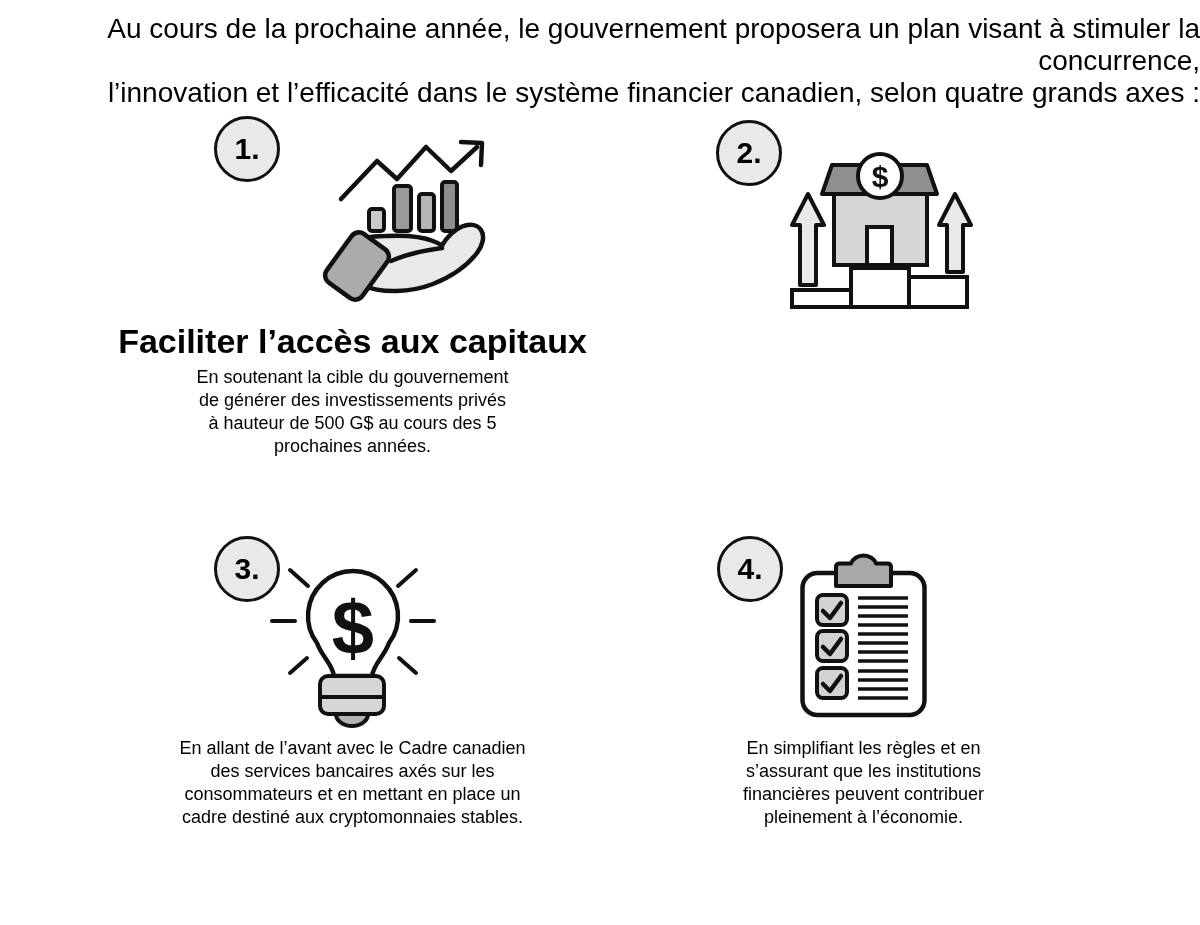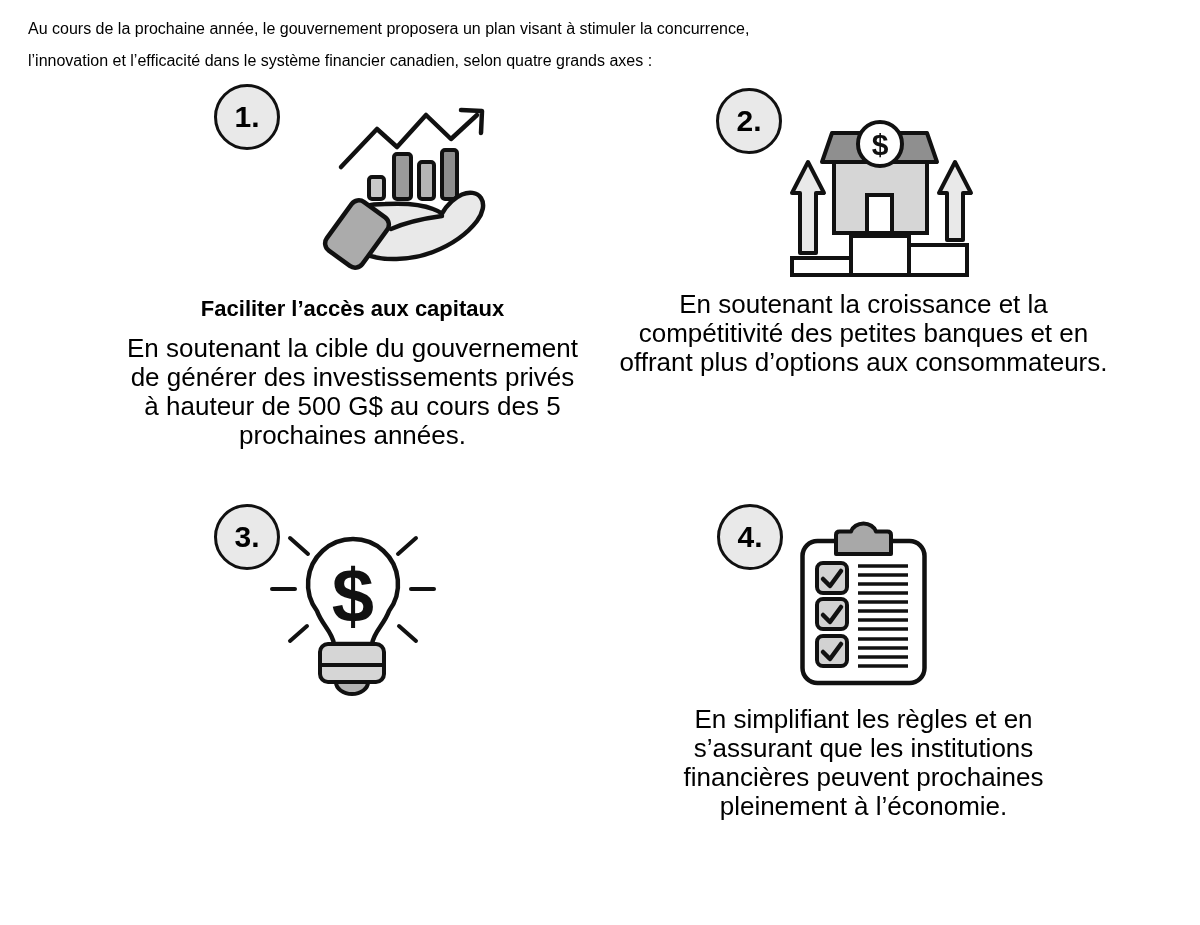--- a/index.html
+++ b/index.html
@@ -1,46 +1,46 @@
 <!DOCTYPE html>
 <html lang="fr" style="--ink: #111111; --white: #ffffff; --light1: #e9e9e9; --light2: #d6d6d6; --mid: #ababab; --dark: #8f8f8f; --bar1: #c9c9c9; --bar2: #9a9a9a; --bar3: #b5b5b5; --bar4: #8e8e8e; --checkbox: #d2d2d2; --clip: #a8a8a8; --cap: #b3b3b3;"><head>
 <meta charset="utf-8">
 <style>
   html,body{margin:0;padding:0;}
   body{
     width:1200px;height:925px;background:#ffffff;color:#000;
     font-family:"Liberation Sans", sans-serif;position:relative;overflow:hidden;
   }
   .intro{
-    text-align:left;font-size:16px;line-height:32px;padding-top:13px;
-    white-space:pre-line;letter-spacing:0;margin-left:28px;
+    text-align:right;font-size:28px;line-height:32px;padding-top:13px;
+    white-space:pre-line;letter-spacing:0;
   }
   .grid{
     display:grid;grid-template-columns:511px 511px;grid-template-rows:410px auto;
     padding-left:97px;padding-right:80px;margin-top:5px;
   }
   .card{position:relative;text-align:center;}
   .icon-zone{height:200px;display:flex;align-items:flex-end;justify-content:center;}
   .row2 .icon-zone{height:205px;}
   .badge{
     position:absolute;width:66px;height:66px;border-radius:50%;
     border:3.5px solid var(--ink);background:var(--light1);box-sizing:border-box;
     display:flex;align-items:center;justify-content:center;
     font-weight:bold;font-size:30px;color:#000;
   }
   .q1 .badge{left:117px;top:2px;}
   .q2 .badge{left:108px;top:6px;}
   .q3 .badge{left:117px;top:12px;}
   .q4 .badge{left:109px;top:12px;}
   .card h2{
-    font-size:22px;line-height:34px;margin:10px 0 0;font-weight:bold;
+    font-size:34px;line-height:34px;margin:10px 0 0;font-weight:bold;
     white-space:pre-line;
   }
   .card p{
-    font-size:26px;line-height:29px;margin:8px 0 0;white-space:pre-line;
+    font-size:18px;line-height:23px;margin:8px 0 0;white-space:pre-line;
   }
   .q1 svg{transform:translateX(36px);}
   
   .s-ink{stroke:var(--ink);}
   .nf{fill:none;}
   .f-white{fill:var(--white);}
   .f-light1{fill:var(--light1);}
   .f-light2{fill:var(--light2);}
   .f-mid{fill:var(--mid);}
   .f-dark{fill:var(--dark);}
@@ -99,23 +99,20 @@
         <polygon class="s-ink f-dark rnd" stroke-width="4" points="108,43 203,43 213,72 98,72"></polygon>
         <rect class="s-ink f-light2" stroke-width="4" x="110" y="72" width="93" height="71"></rect>
         <rect class="s-ink f-white" stroke-width="4" x="143" y="105" width="25" height="38"></rect>
         <circle class="s-ink f-white" stroke-width="4" cx="156" cy="54" r="22"></circle>
         <text class="svg-dollar coin-dollar" x="156" y="65">$</text>
         <rect class="s-ink f-white" stroke-width="4" x="68" y="168" width="59" height="17"></rect>
         <rect class="s-ink f-white" stroke-width="4" x="127" y="146" width="58" height="39"></rect>
         <rect class="s-ink f-white" stroke-width="4" x="185" y="155" width="58" height="30"></rect>
       </svg>
     </div>
-    <p>En soutenant la croissance et la
-compétitivité des petites banques et en
-offrant plus d’options aux consommateurs.</p>
   </section>
 
   <section class="card q3 row2">
     <div class="badge">
       <span>3.</span>
     </div>
     <div class="icon-zone">
       <svg width="166" height="196" viewBox="0 0 166 196" aria-hidden="true">
         <g class="s-ink nf rnd" stroke-width="4">
           <path d="M20 37 L38 53"></path>
@@ -125,20 +122,24 @@
           <path d="M20 140 L37 125"></path>
           <path d="M146 140 L129 125"></path>
         </g>
         <path class="s-ink f-white rnd" stroke-width="4.5" d="M64 143 C62 130,52 124,47 110 A45 45 0 1 1 119 110 C114 124,104 130,102 143 Z"></path>
         <text class="svg-dollar bulb-dollar" x="83" y="121">$</text>
         <rect class="s-ink f-light2 rnd" stroke-width="4" x="50" y="143" width="64" height="38" rx="8"></rect>
         <path class="s-ink nf" stroke-width="4" d="M50 164 L114 164"></path>
         <path class="s-ink f-cap rnd" stroke-width="4" d="M66 181 A16 12 0 0 0 98 181 Z"></path>
       </svg>
     </div>
+    <p>En allant de l’avant avec le Cadre canadien
+des services bancaires axés sur les
+consommateurs et en mettant en place un
+cadre destiné aux cryptomonnaies stables.</p>
   </section>
 
   <section class="card q4 row2">
     <div class="badge">
       <span>4.</span>
     </div>
     <div class="icon-zone">
       <svg width="148" height="196" viewBox="0 0 148 196" aria-hidden="true">
         <rect class="s-ink f-white rnd" stroke-width="4.5" x="12.5" y="40" width="122" height="142" rx="15"></rect>
         <path class="s-ink f-clip rnd" stroke-width="4" d="M46 53 L46 34 Q46 30.5 49.5 30.5 L61 30.5 A13 11 0 0 1 86 30.5 L97.5 30.5 Q101 30.5 101 34 L101 53 Z"></path>
@@ -169,17 +170,17 @@
             <path d="M68 138 L118 138"></path>
               <path d="M68 147 L118 147"></path>
               <path d="M68 156 L118 156"></path>
               <path d="M68 165 L118 165"></path>
           </g>
         </g>
       </svg>
     </div>
     <p>En simplifiant les règles et en
 s’assurant que les institutions
-financières peuvent prochaines
+financières peuvent contribuer
 pleinement à l’économie.</p>
   </section>
 
 </div>
 
 </body></html>

